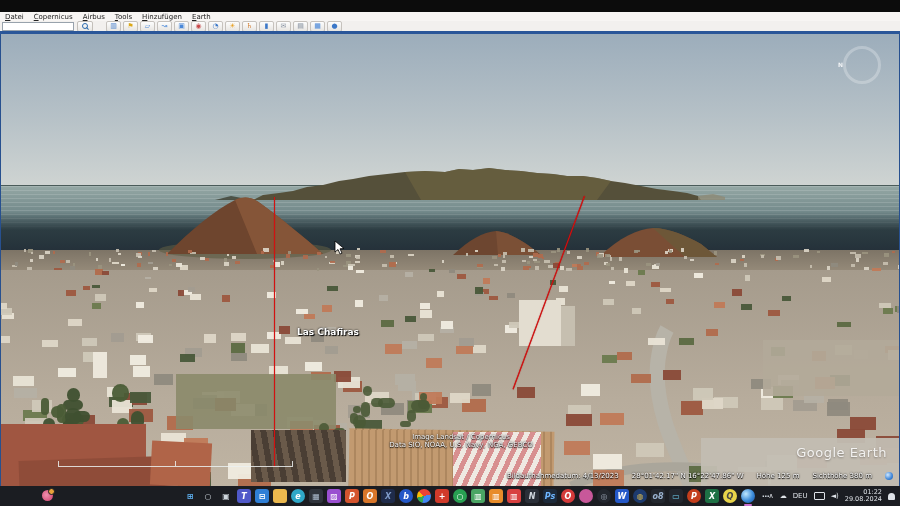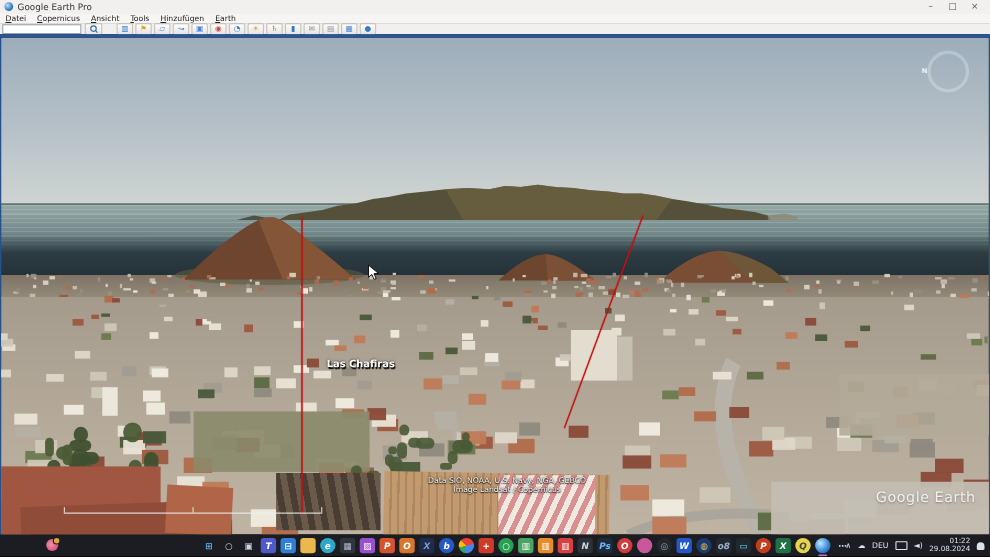--- a/index.html
+++ b/index.html
@@ -89,35 +89,26 @@
         color:#dfe3e8;font-size:7px;}
   .disp{width:9px;height:6px;border:1px solid #dfe3e8;border-radius:1px;}
   .clock{text-align:right;font-size:6.5px;line-height:7.5px;}
   .bellic{width:7px;height:7px;background:#dfe3e8;border-radius:50% 50% 15% 15%;}
 </style>
 </head>
 <body>
 
 <div class="screen">
 
-  <div class="titlebar">
-    <span class="app-ico"></span>
-    <span class="title">Google Earth Pro</span>
-    <div class="wincontrols">
-      <span class="wc">–</span>
-      <span class="wc">□</span>
-      <span class="wc">×</span>
-    </div>
-  </div>
 
   <div class="menubar">
 
   <span class="menuitem">Datei</span>
       <span class="menuitem">Copernicus</span>
-      <span class="menuitem">Ansicht</span>
+      <span class="menuitem">Airbus</span>
       <span class="menuitem">Tools</span>
       <span class="menuitem">Hinzufügen</span>
       <span class="menuitem">Earth</span>
     </div>
 
   <div class="toolbar">
     <input class="search" value="" style="">
     <span class="searchbtn">
         <span class="mag"></span>
       </span>
@@ -627,32 +618,39 @@
     <div class="redline" id="rlB"></div>
 
     <div class="compass">
       <b>N</b>
     </div>
 
     <div class="place-label">Las Chafiras</div>
 
     <div class="attrib">
 
+        <div>Image Landsat / Copernicus</div>
         <div>Data SIO, NOAA, U.S. Navy, NGA, GEBCO</div>
-        <div>Image Landsat / Copernicus</div>
       </div>
 
     <div class="scalebar">
       <i style="left:0"></i>
         <i style="left:117px"></i>
         <i style="left:234px"></i>
     </div>
 
     <div class="watermark">Google Earth</div>
 
+    <div class="statusbar">
+      <span>Bildaufnahmedatum: 4/13/2023</span>
+      <span>28°01'42.17" N  16°22'47.86" W</span>
+      <span>Höhe 125 m</span>
+      <span>Sichthöhe 380 m</span>
+      <span class="geo-dot"></span>
+    </div>
 
     <div class="cursor">
       <svg width="12" height="16">
           <path d="M1,1 L1,12 L4,9.5 L6,14 L8,13.2 L6,8.8 L10,8.5 Z" fill="#fff" stroke="#000" stroke-width="0.8"></path>
         </svg>
     </div>
   </div>
 
   <div class="taskbar">
     <span class="tb-left"></span>

